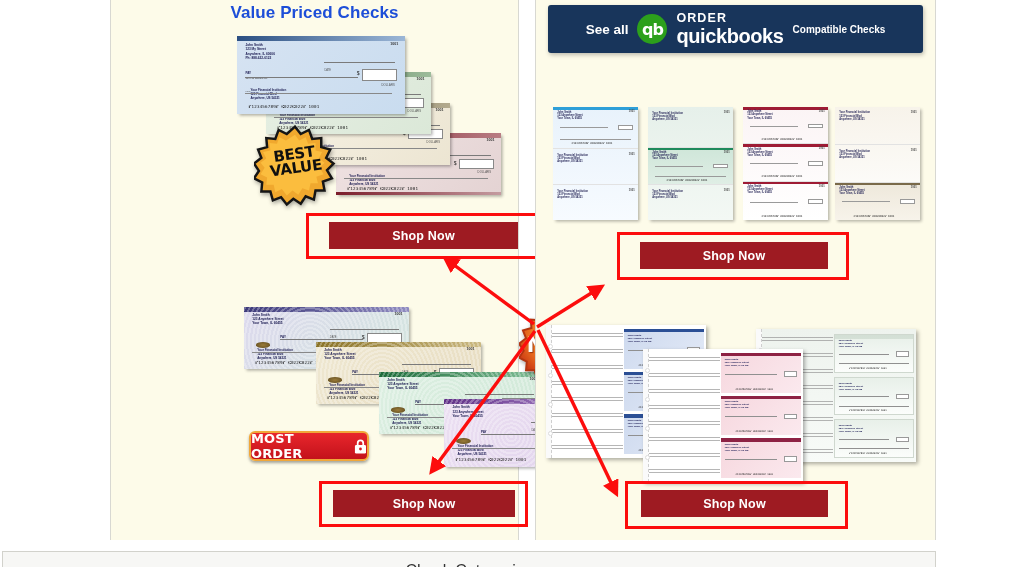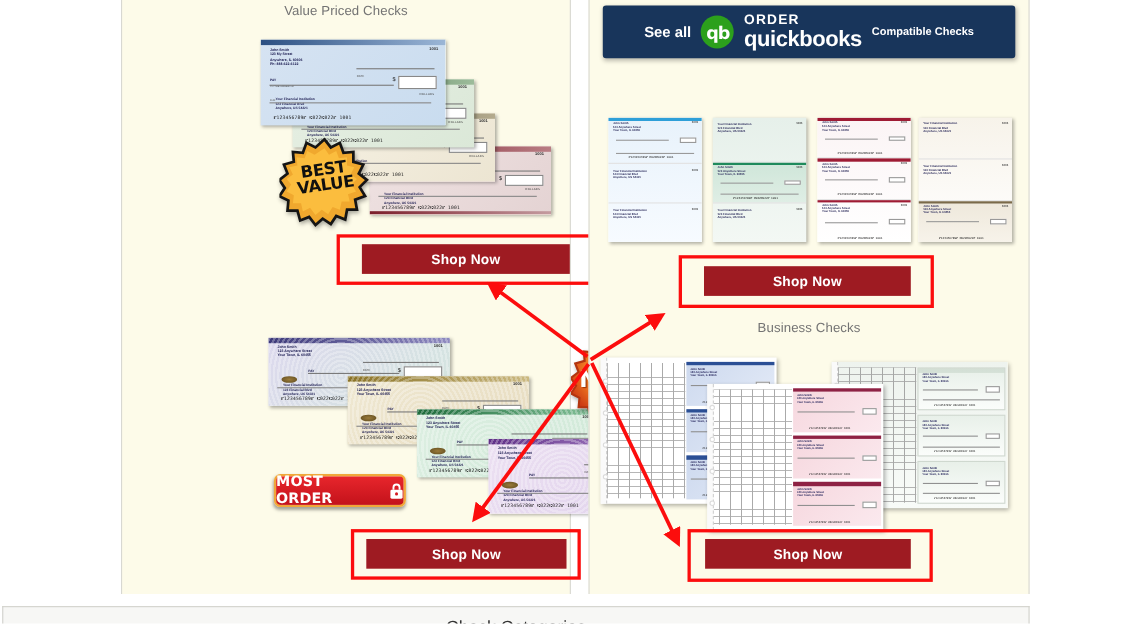--- a/index.html
+++ b/index.html
@@ -17,23 +17,23 @@
     position: absolute;
     background: #fdfbe9;
     border-left: 1px solid #d8d8d2;
     border-right: 1px solid #d8d8d2;
   }
   #panel-left  { left: 110px; top: -6px; width: 409px; height: 546px; }
   #panel-right { left: 535px; top: -6px; width: 401px; height: 546px; }
 
   .cat-title {
     text-align: center;
-    font-size: 12px;
-    color: #737373;
-    font-weight: 400;
+    font-size: 17px;
+    color: #1d4ed8;
+    font-weight: 700;
     letter-spacing: .1px;
   }
 
   
   .shopwrap { position: absolute; border: 3px solid #fc0d0d; background: transparent; }
   .shopbtn {
     position: absolute;
     background: #9e1b22;
     color: #ffffff;
     font-size: 12.5px;
@@ -509,21 +509,20 @@
         <div class="stub-num">1001</div>
         <div class="stub-line" style="left:8%;right:35%;top:50%;"></div>
         <div class="stub-box" style="right:6%;top:44%;width:18%;height:13%;"></div>
         <div class="stub-micr">⑈123456789⑈ ⑆022⑆022⑈ 1001</div>
       </div>
     </div>
 
     <div class="shopwrap" style="left:81px;top:238px;width:232px;height:48px;"></div>
     <button class="shopbtn" style="left:104px;top:248px;width:188px;height:27px;">Shop Now</button>
 
-    <div class="cat-title" style="position:absolute;left:0;top:297px;width:100%;">Business Checks</div>
 
     <div class="bsheet" style="left:220px;top:335px;width:160px;height:133px;background:linear-gradient(#eef3ee,#f8fbf8);">
       <div class="perf"></div>
       <div class="bs-grid"></div>
       <div class="punch" style="top:14%;"></div>
         <div class="punch" style="top:47%;"></div>
         <div class="punch" style="top:80%;"></div>
       <div class="bs-check" style="top:4%;height:29%;background:linear-gradient(#e8f0e9,#fbfdfb);border:.6px solid #cfd8cf;">
         <div class="bs-band" style="background:#5f7f62;opacity:.15;"></div>
         <div class="bs-text" style="top:10%;">John Smith

